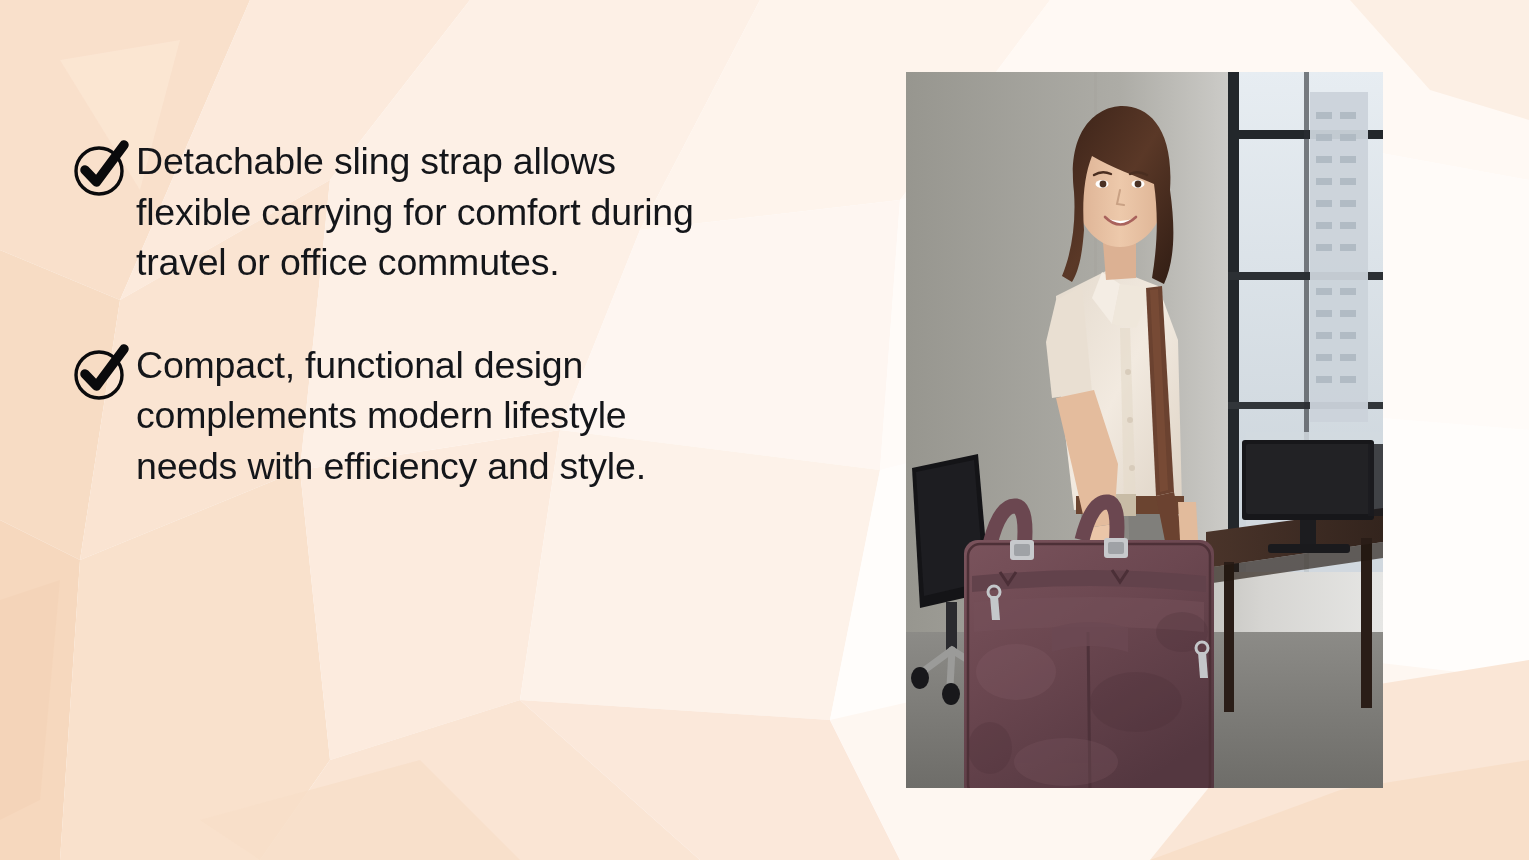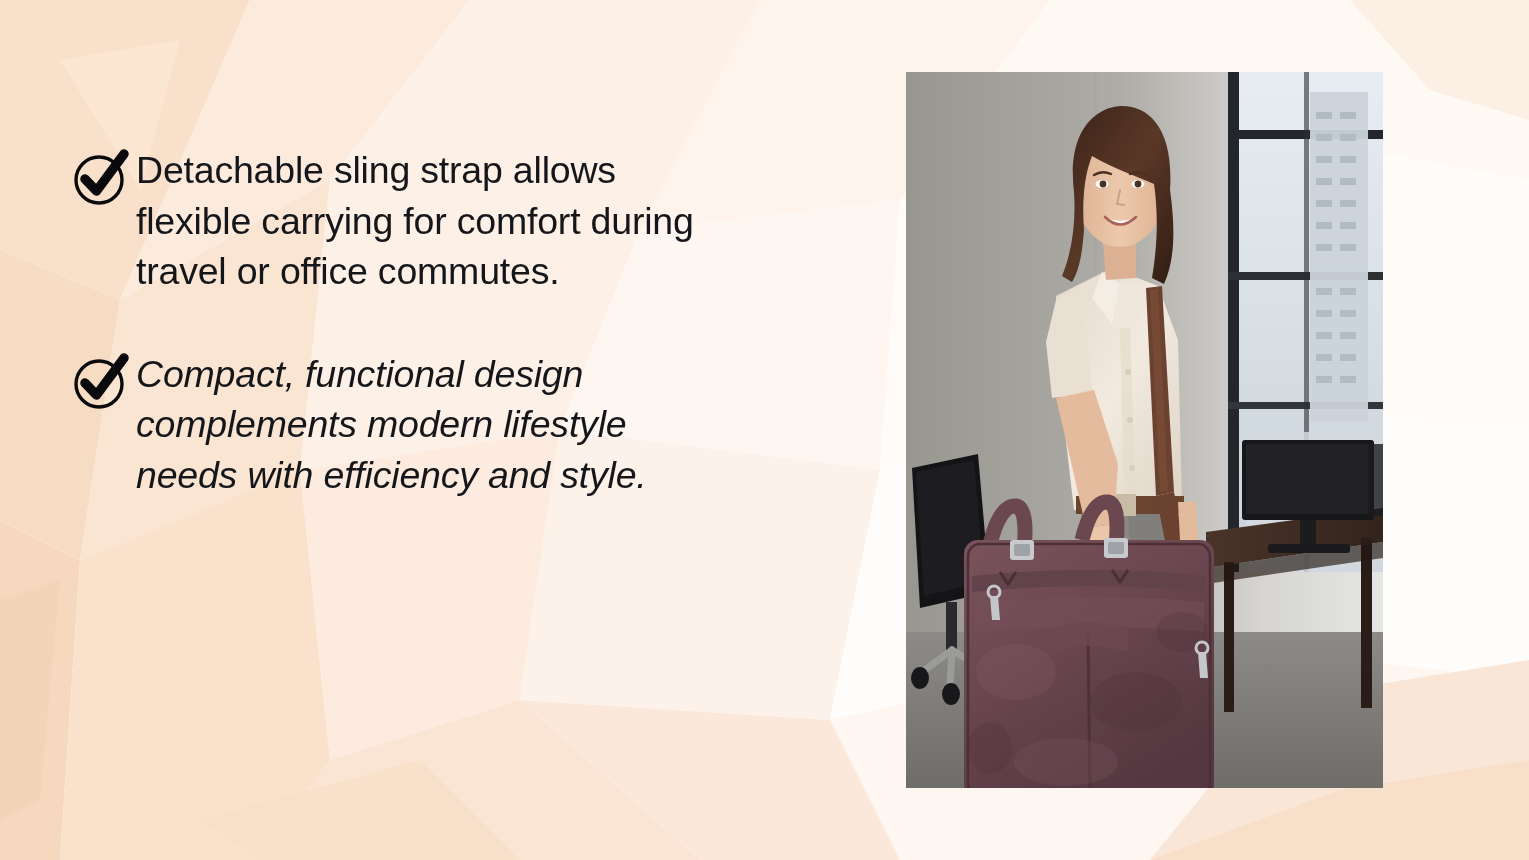--- a/index.html
+++ b/index.html
@@ -28,31 +28,31 @@
     inset: 0;
     width: 1529px;
     height: 860px;
     display: block;
   }
 
   
   #bullet-list {
     position: absolute;
     left: 72px;
-    top: 145px;
+    top: 136px;
     width: 720px;
   }
 
   .bullet-row {
     position: relative;
     display: flex;
     align-items: flex-start;
     margin-bottom: 52px;
   }
-  .bullet-row:last-child { margin-bottom: 8px; font-style: italic; }
+  .bullet-row:last-child { margin-bottom: 8px; }
 
   .check-icon {
     position: relative;
     flex: 0 0 auto;
     width: 58px;
     height: 58px;
     margin-top: 4px;
     margin-right: 6px;
   }
   .check-icon svg {

